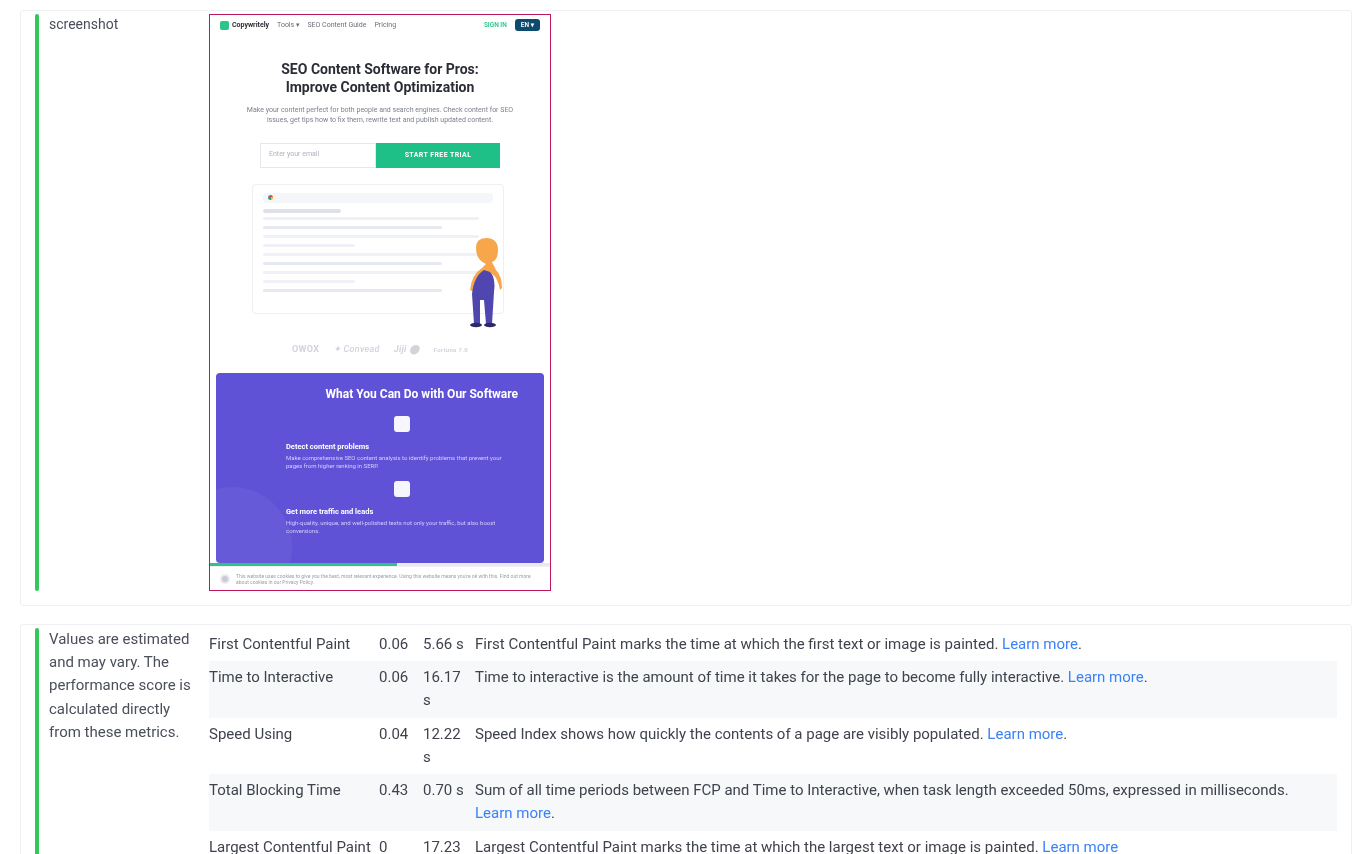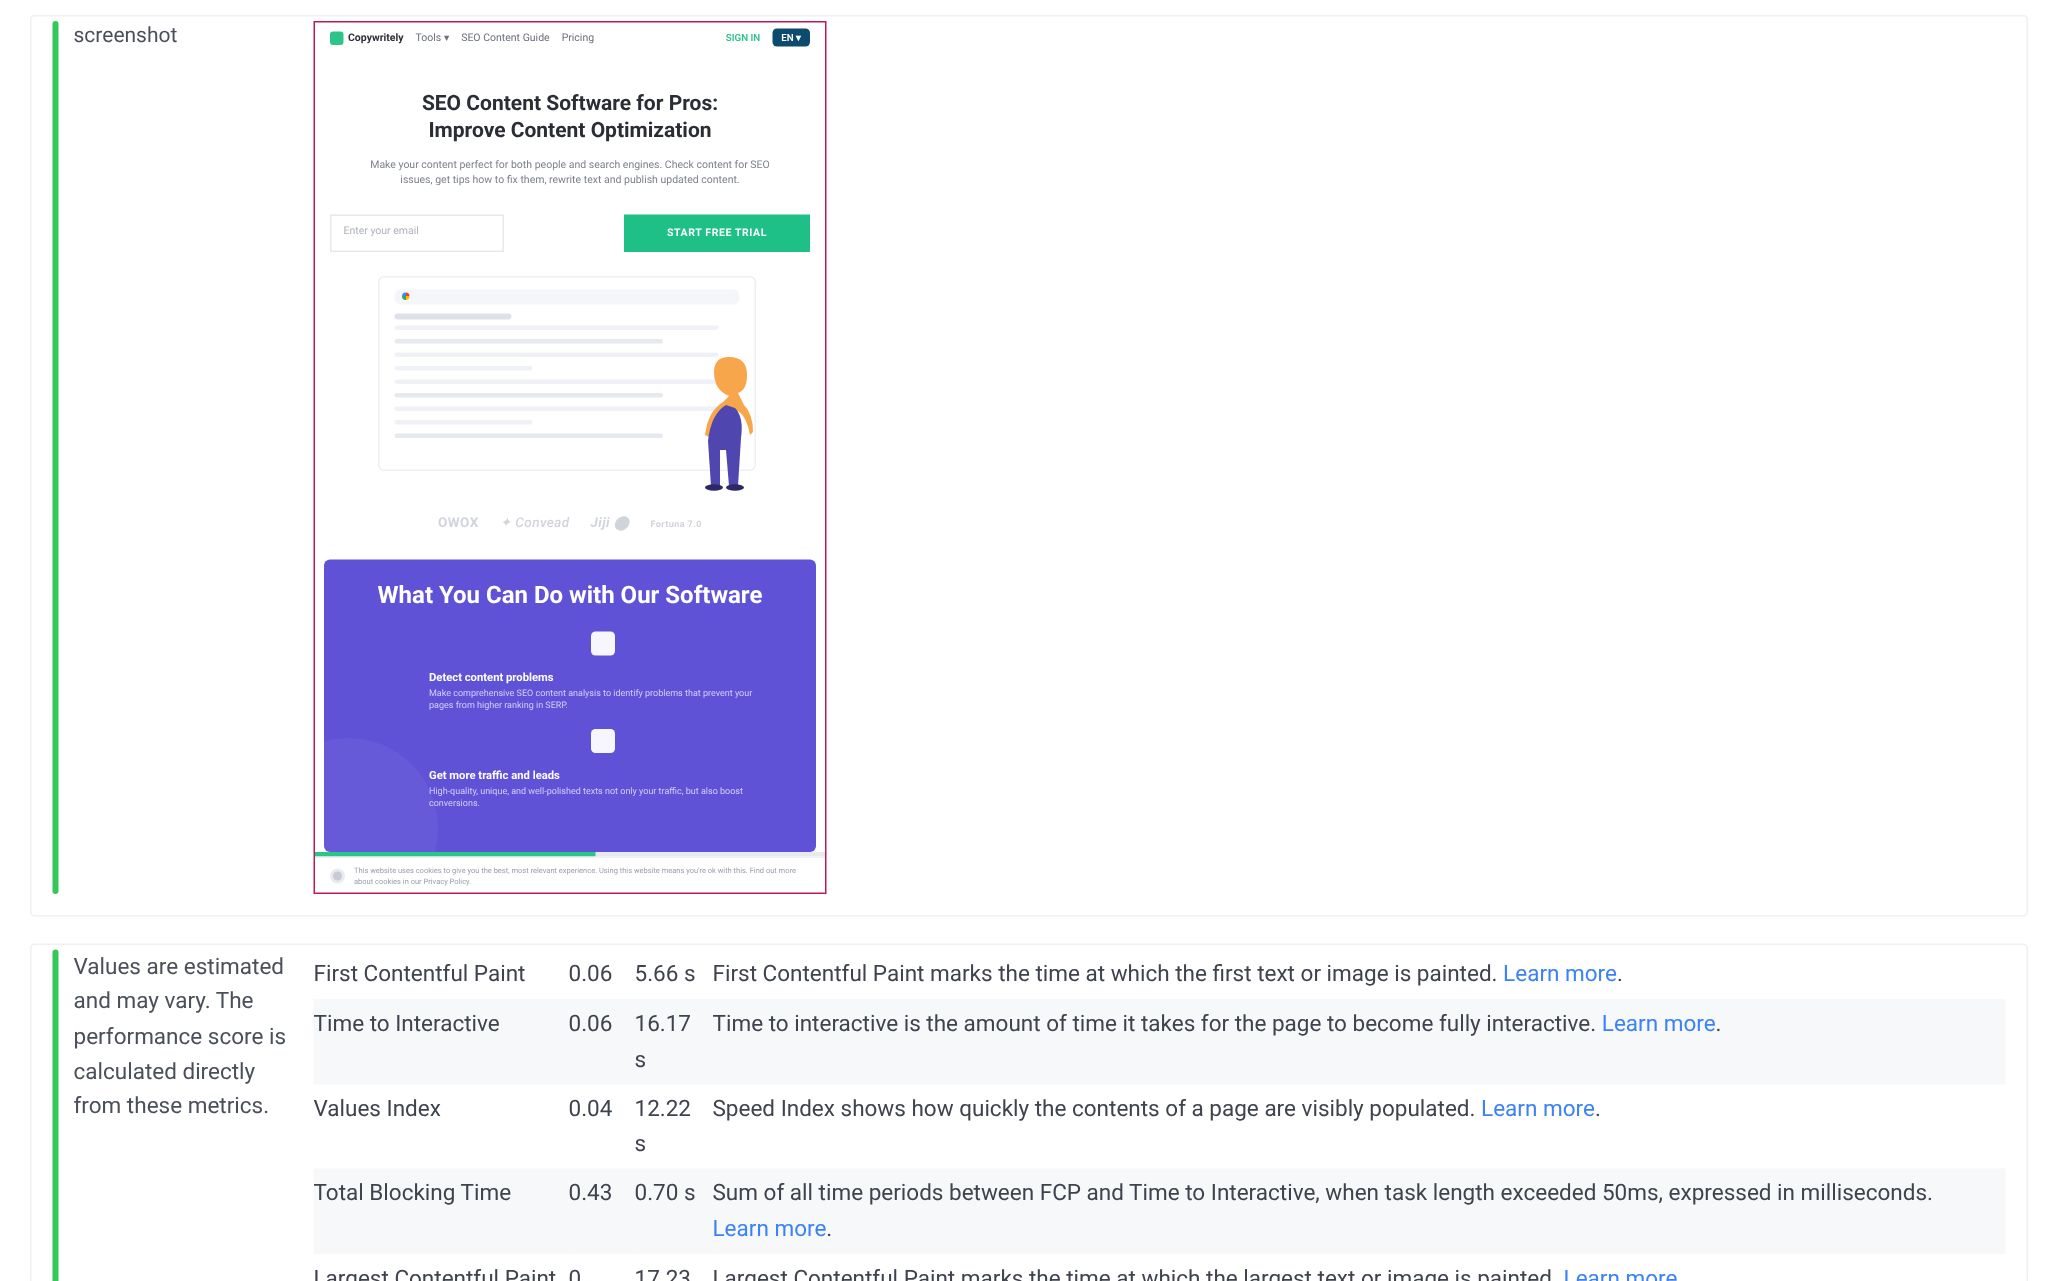--- a/index.html
+++ b/index.html
@@ -76,21 +76,21 @@
     font-weight: 700;
     color: #2b2d35;
     line-height: 1.25;
   }
   .mini-hero p {
     font-size: 7px;
     color: #7d818c;
     margin-top: 10px;
   }
   .mini-cta-row {
-    display: flex; gap: 0; padding: 14px 10px 10px; justify-content: space-between;
+    display: flex; gap: 0; padding: 14px 10px 10px; justify-content: center;
   }
   .mini-email {
     flex: 0 0 116px;
     border: 1px solid #e6e8ee;
     background: #fff;
     padding: 6px 8px;
     font-size: 7px;
     color: #aeb2bd;
   }
   .mini-cta-btn {
@@ -161,23 +161,23 @@
   }
   .mini-purple::before{
     content:"";
     position:absolute;
     left:-44px; bottom:-44px;
     width:120px; height:120px;
     border-radius:50%;
     background: rgba(255,255,255,0.05);
   }
   .mini-purple h2 {
-    text-align: center;
+    text-align: right;
     color: #fff;
-    font-size: 16px;
+    font-size: 12px;
     font-weight: 700;
     margin-bottom: 12px;
   }
   .mini-feat {
     display: flex; gap: 10px; align-items: center;
     margin-bottom: 10px;
     padding-left: 44px;
     flex-direction: column;
   }
   .mini-feat-icon {
@@ -352,21 +352,21 @@
             <td class="time">5.66 s</td>
             <td>First Contentful Paint marks the time at which the first text or image is painted. <a class="learn" href="#">Learn more</a>.</td>
           </tr>
           <tr>
             <td class="name">Time to Interactive</td>
             <td class="score">0.06</td>
             <td class="time">16.17 s</td>
             <td>Time to interactive is the amount of time it takes for the page to become fully interactive. <a class="learn" href="#">Learn more</a>.</td>
           </tr>
           <tr>
-            <td class="name">Values Index</td>
+            <td class="name">Speed Using</td>
             <td class="score">0.04</td>
             <td class="time">12.22 s</td>
             <td>Speed Index shows how quickly the contents of a page are visibly populated. <a class="learn" href="#">Learn more</a>.</td>
           </tr>
           <tr>
             <td class="name">Total Blocking Time</td>
             <td class="score">0.43</td>
             <td class="time">0.70 s</td>
             <td>Sum of all time periods between FCP and Time to Interactive, when task length exceeded 50ms, expressed in milliseconds. <a class="learn" href="#">Learn more</a>.</td>
           </tr>

